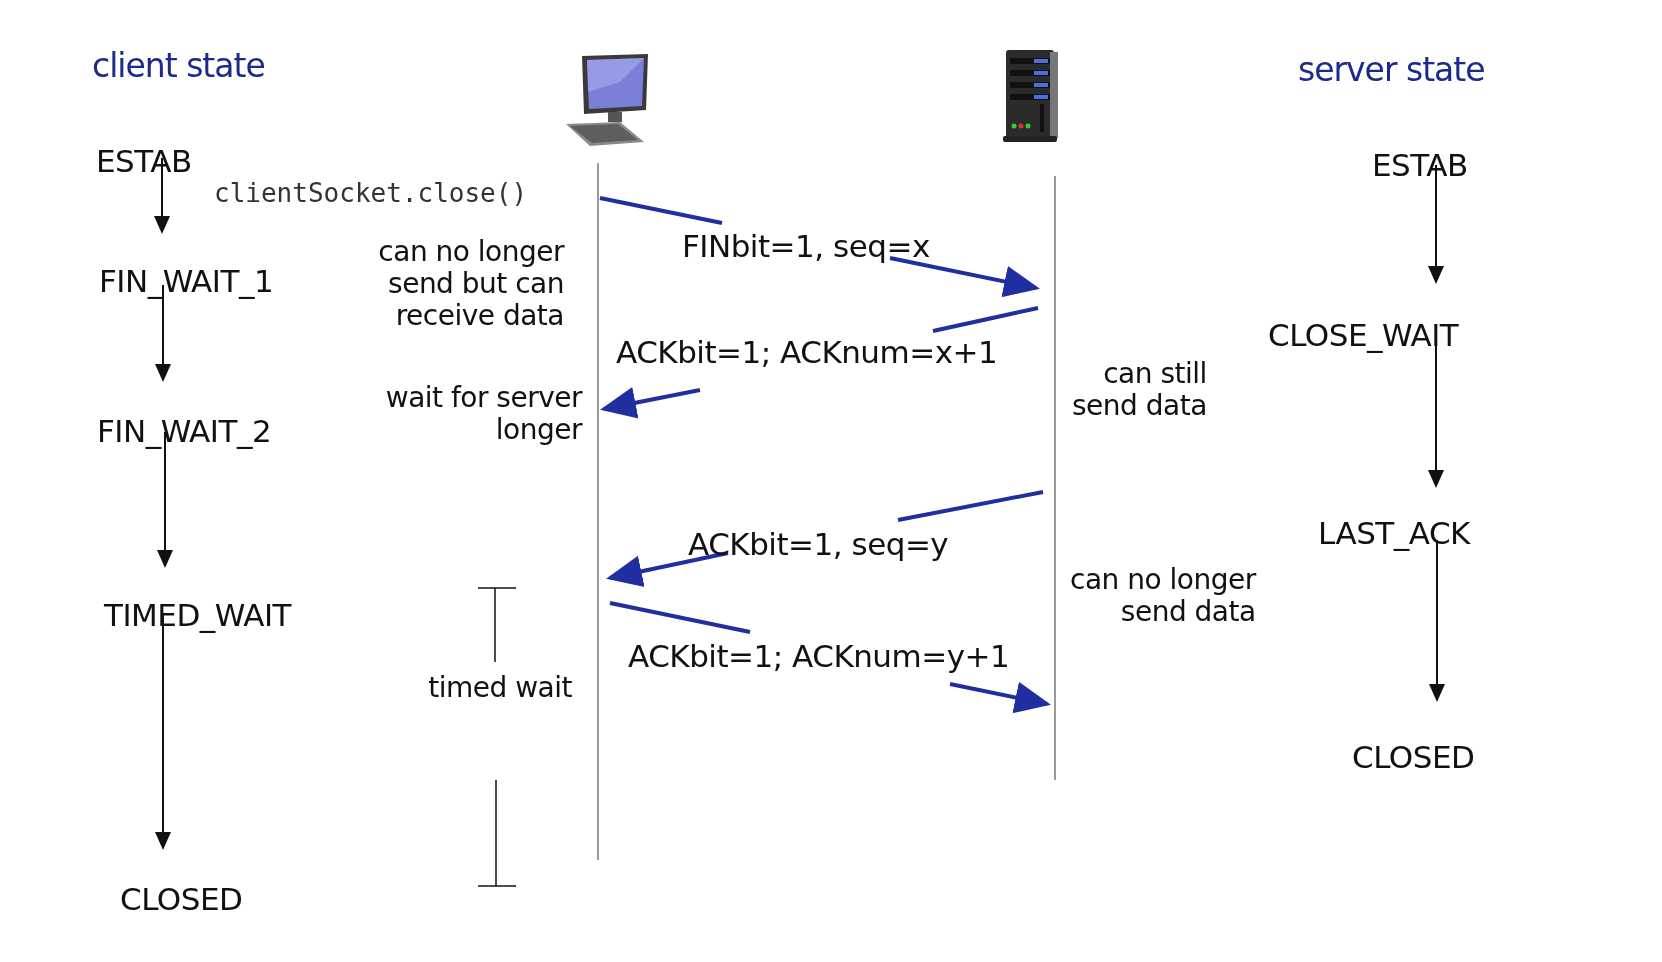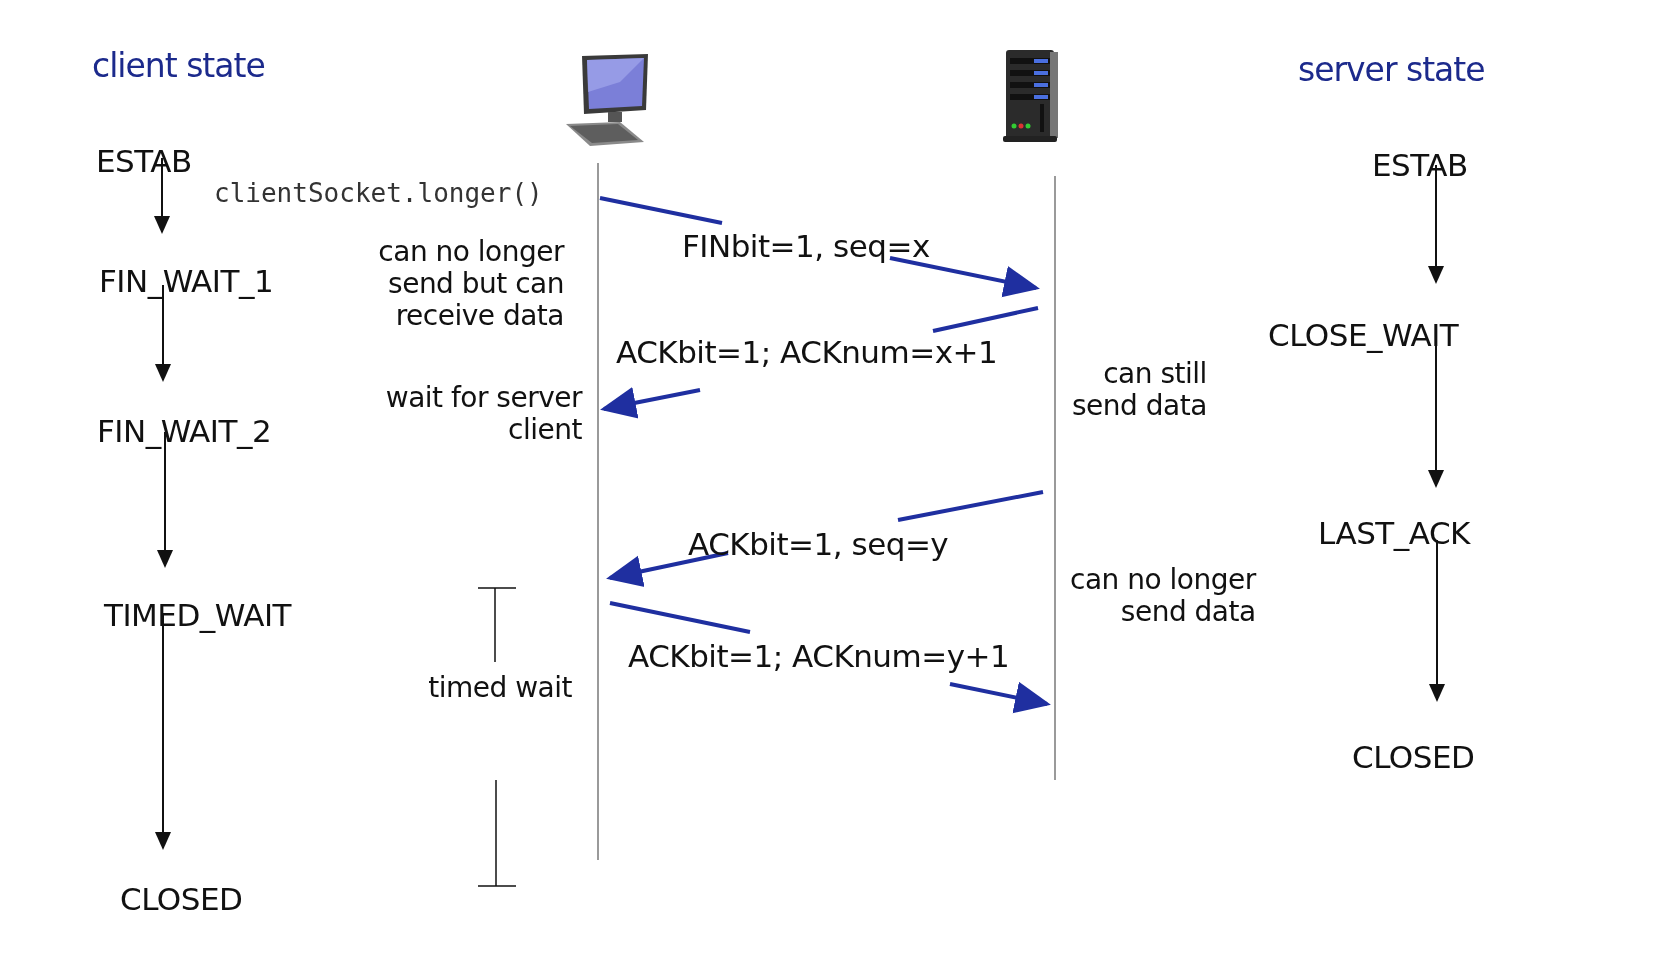--- a/index.html
+++ b/index.html
@@ -94,30 +94,30 @@
 <div class="t state" style="left:99px; top:236px;">FIN_WAIT_1</div>
 <div class="t state" style="left:97px; top:386px;">FIN_WAIT_2</div>
 <div class="t state" style="left:104px; top:570px;">TIMED_WAIT</div>
 <div class="t state" style="left:120px; top:854px;">CLOSED</div>
 
 <div class="t state" style="left:1372px; top:120px;">ESTAB</div>
 <div class="t state" style="left:1268px; top:290px;">CLOSE_WAIT</div>
 <div class="t state" style="left:1318px; top:488px;">LAST_ACK</div>
 <div class="t state" style="left:1352px; top:712px;">CLOSED</div>
 
-<div class="t mono" style="left:214px; top:178px;">clientSocket.longer()</div>
+<div class="t mono" style="left:214px; top:178px;">clientSocket.close()</div>
 
 <div class="t note" style="right:1098px; top:236px;">
   <div>can no longer</div>
   <div>send but can</div>
   <div>receive data</div>
 </div>
 <div class="t note" style="right:1080px; top:382px;">
   <div>wait for server</div>
-  <div>client</div>
+  <div>longer</div>
 </div>
 <div class="t note" style="right:1090px; top:672px;">
   <div>timed wait</div>
 </div>
 
 <div class="t note-l" style="left:1072px; top:358px;">
   <div>can still</div>
   <div>send data</div>
 </div>
 <div class="t note-l" style="left:1070px; top:564px;">

